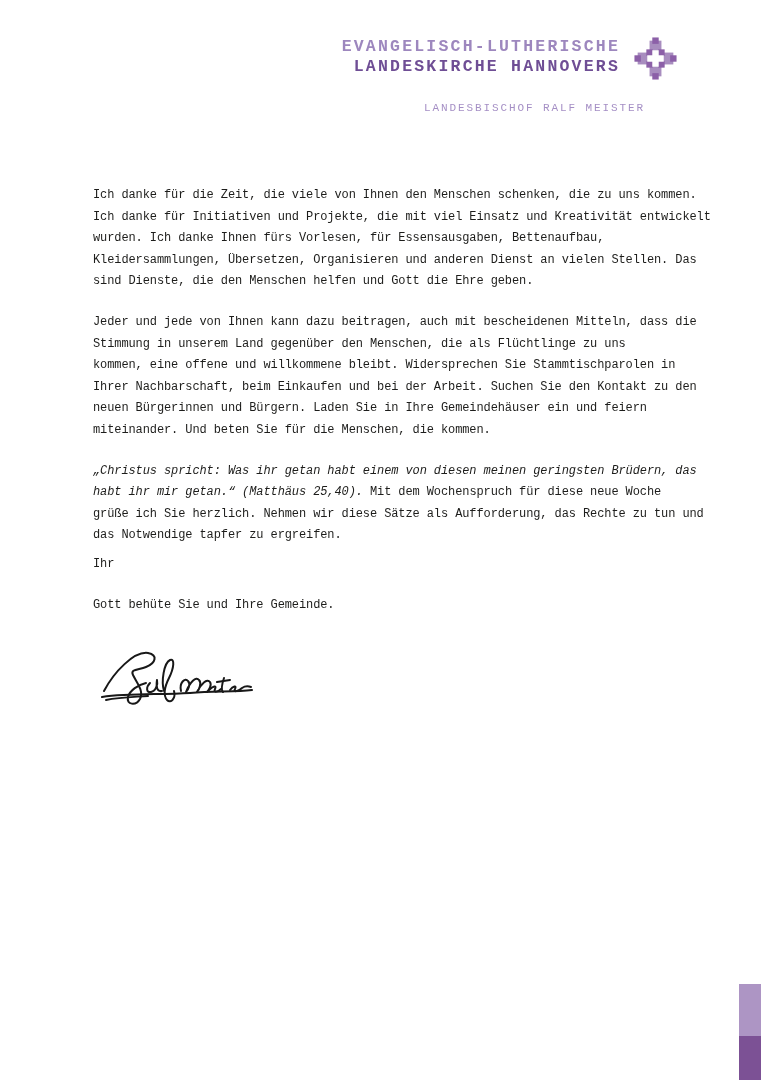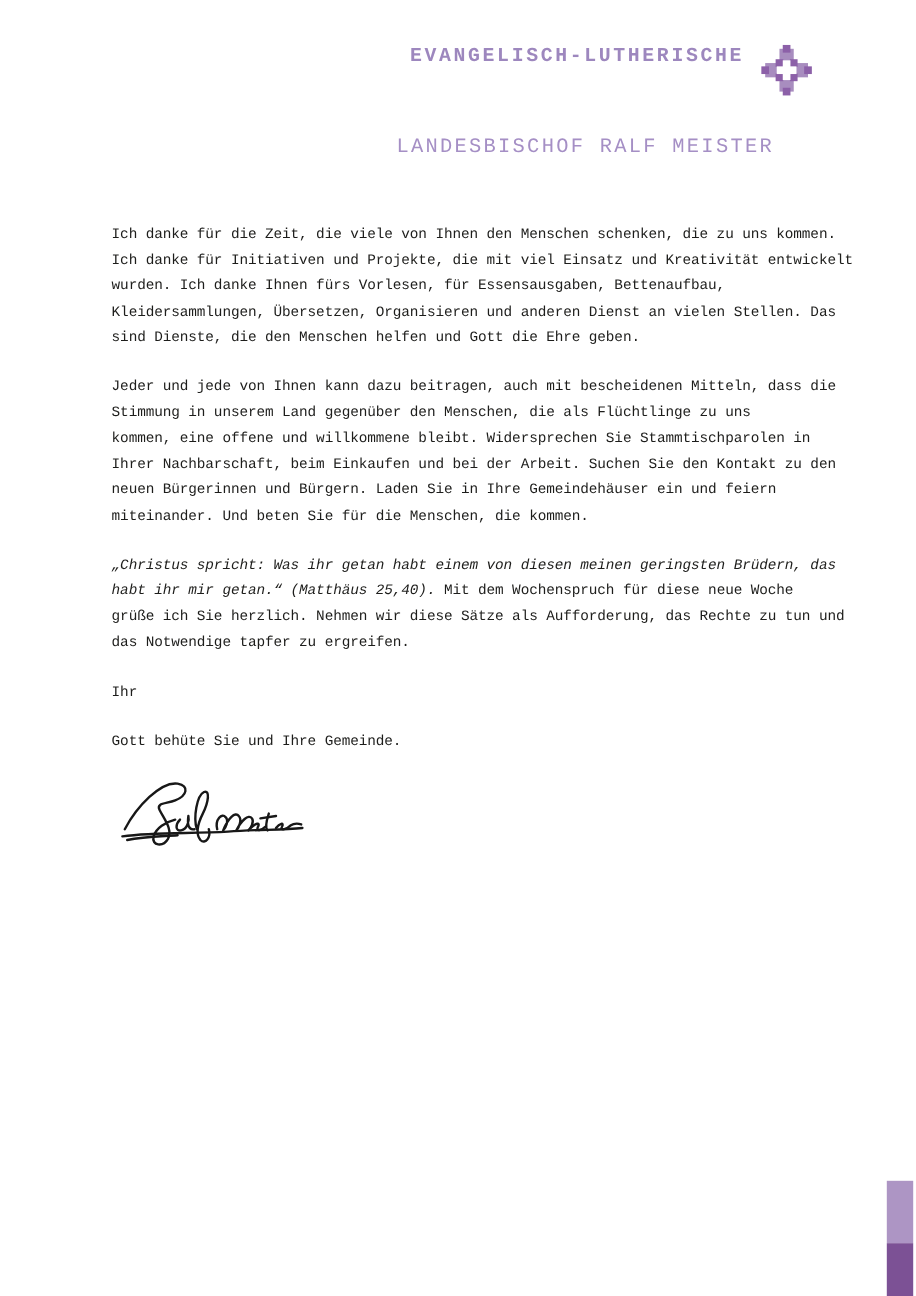--- a/index.html
+++ b/index.html
@@ -5,47 +5,48 @@
   html,body { margin:0; padding:0; background:#ffffff; }
   .page {
     position:relative; width:763px; height:1080px; background:#ffffff;
     font-family:Liberation Mono, monospace; overflow:hidden;
   }
   
   .org-block { position:absolute; top:37px; right:143px; text-align:right; line-height:20px; }
   .org-line { font-weight:bold; font-size:16.5px; letter-spacing:2.2px; white-space:nowrap; }
   .logo { position:absolute; left:634px; top:35px; }
   .sender-line {
-    position:absolute; top:114px; right:118px; font-size:17px;
+    position:absolute; top:102px; right:118px; font-size:11px;
     letter-spacing:1.9px; white-space:nowrap;
   }
   
   .letter-body {
     position:absolute; left:93px; top:185px; width:620px;
     font-size:12px; line-height:21.6px; letter-spacing:-0.1px; color:#1d1d1b;
   }
   .para { margin:0 0 19px 0; white-space:pre-line; }
-  .para-mixed { margin:0 0 20px 0; }
+  .para-mixed { margin:0 0 7px 0; }
   .preline { white-space:pre-line; }
   .italic { font-style:italic; }
   
   .signature { position:absolute; left:100px; top:645px; }
   .sig-stroke { fill:none; stroke:#181818; stroke-width:2; stroke-linecap:round; stroke-linejoin:round; }
   
   .corner-bar { position:absolute; left:739px; width:22px; }
   .corner-bar.light { top:984px; height:52px; }
   .corner-bar.dark  { top:1036px; height:44px; }
 </style>
 </head>
 <body>
 
 <div class="page">
 
   <div class="org-block">
     <div class="org-line" style="color: rgb(157, 135, 190);">EVANGELISCH-LUTHERISCHE</div>
+    <div class="org-line" style="color: rgb(111, 78, 149);">LANDESKIRCHE HANNOVERS</div>
   </div>
 
   <svg class="logo" width="43" height="47" viewBox="0 0 47 47">
 
     <g>
       <rect x="17" y="4" width="13" height="13" style="fill: rgb(168, 141, 191);"></rect>
       <rect x="4" y="17" width="13" height="13" style="fill: rgb(168, 141, 191);"></rect>
       <rect x="17" y="17" width="13" height="13" style="fill: rgb(168, 141, 191);"></rect>
       <rect x="30" y="17" width="13" height="13" style="fill: rgb(168, 141, 191);"></rect>
       <rect x="17" y="30" width="13" height="13" style="fill: rgb(168, 141, 191);"></rect>

